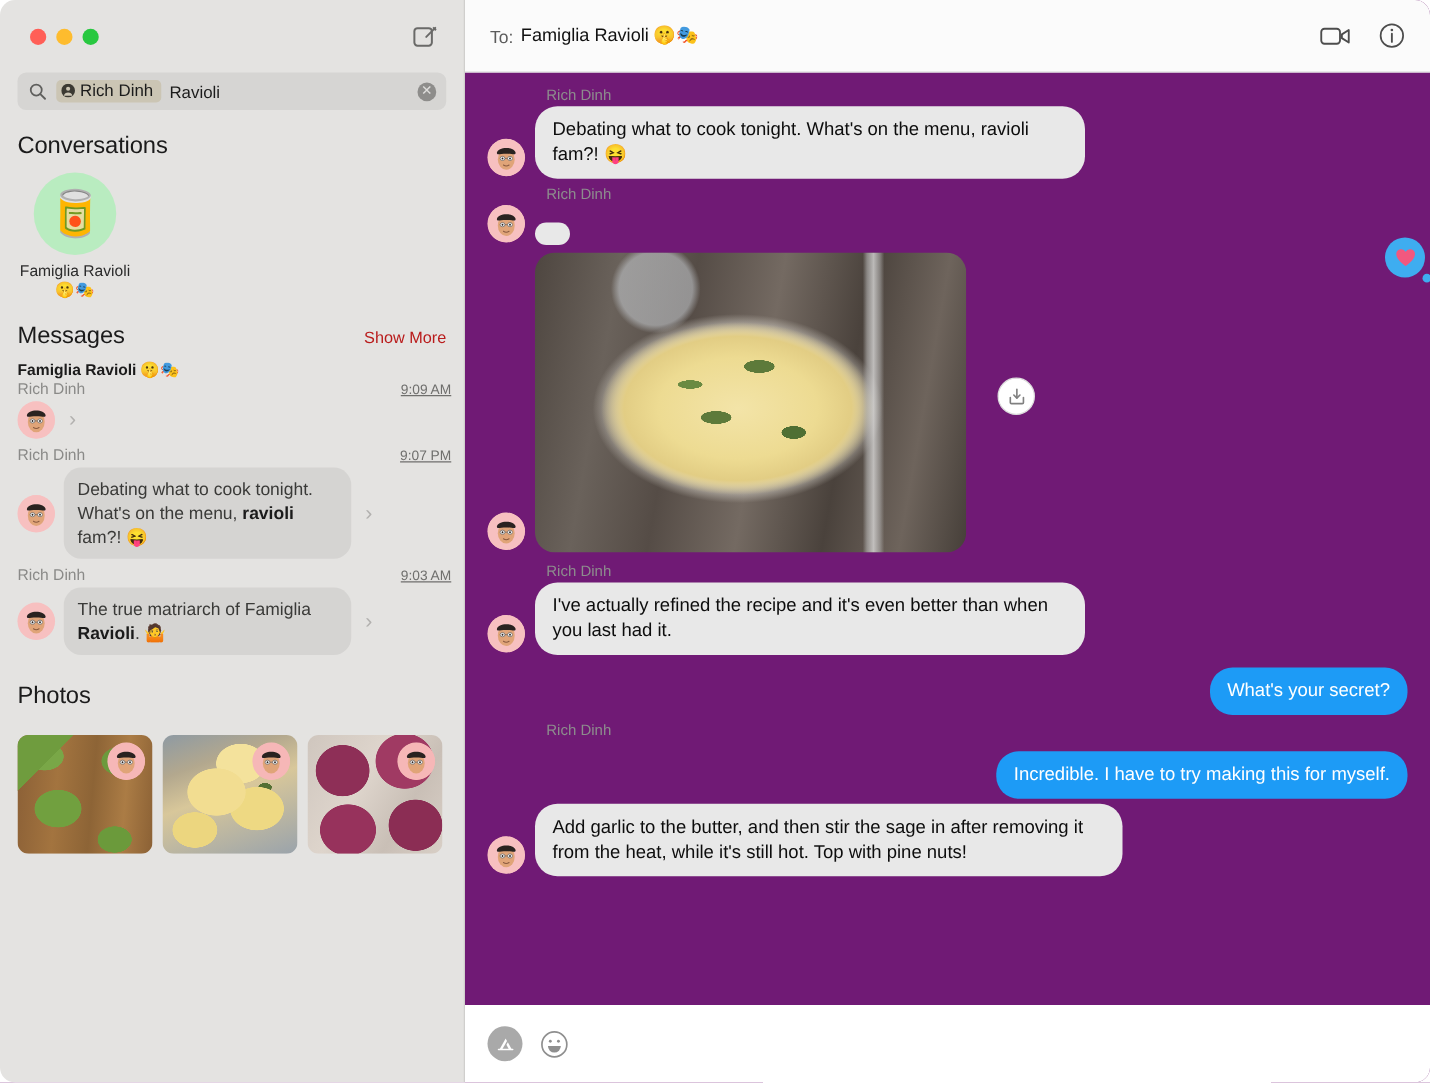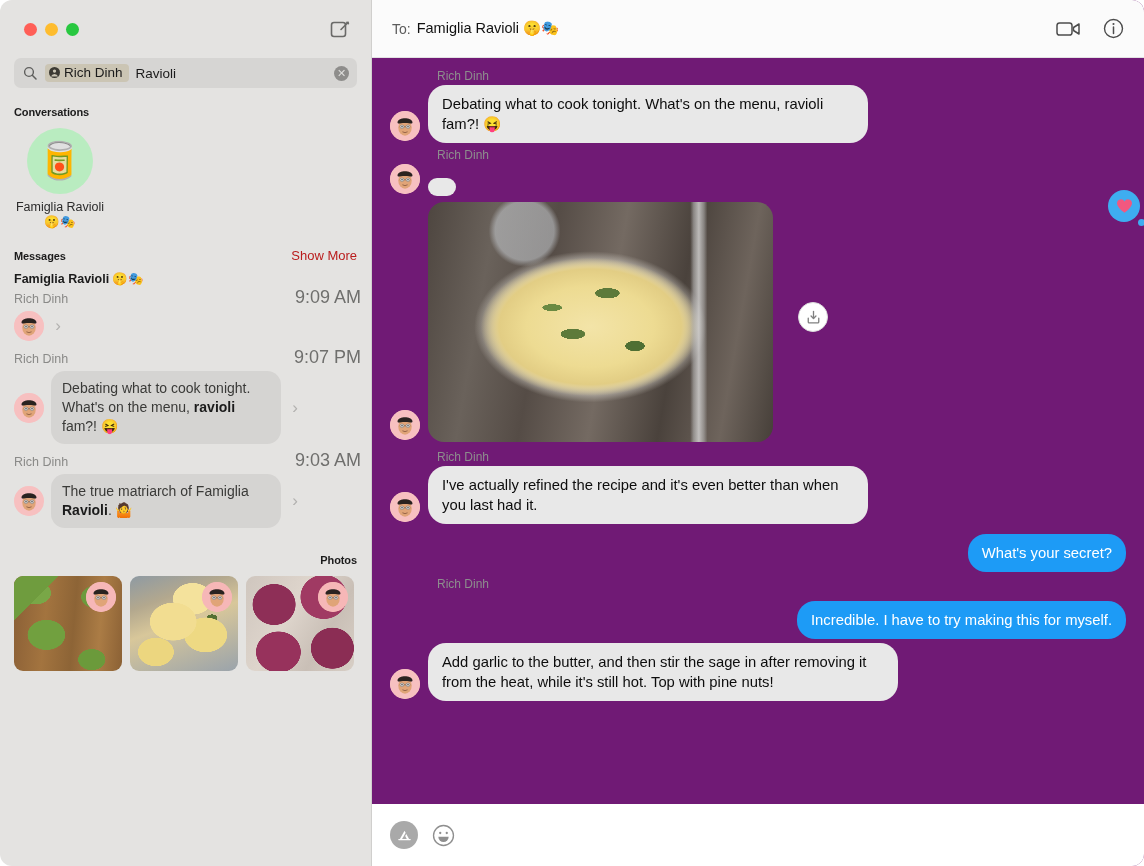--- a/index.html
+++ b/index.html
@@ -70,21 +70,21 @@
     background: #8e8d8b;
     display: flex; align-items: center; justify-content: center;
     color: #dedddb; font-size: 11px; line-height: 1;
     cursor: pointer; flex: 0 0 15px;
   }
 
   .section-head {
     padding: 18px 14px 6px 14px;
     display: flex; align-items: baseline; justify-content: space-between;
   }
-  .section-title { font-size: 11px; font-weight: 700; color: #1b1b1b; letter-spacing: -0.1px; }
+  .section-title { font-size: 19px; font-weight: 400; color: #1b1b1b; letter-spacing: -0.1px; }
   .show-more { font-size: 13px; color: #b91c1c; cursor: pointer; }
 
   .conv-row { padding: 4px 14px 0 14px; display: flex; }
   .conv-item { width: 92px; text-align: center; cursor: pointer; }
   .conv-avatar {
     width: 66px; height: 66px; border-radius: 50%;
     background: #b9ecc0;
     margin: 0 auto 6px auto;
     display: flex; align-items: center; justify-content: center;
     font-size: 36px; line-height: 1;
@@ -92,38 +92,38 @@
   .conv-name {
     font-size: 12.5px; color: #2b2b2b; line-height: 15px;
     word-wrap: break-word;
   }
 
   .msg-list { padding: 0 0 4px 0; }
   .msg-group { padding: 2px 10px 4px 14px; }
   .msg-conv-title { font-size: 12.5px; font-weight: 700; color: #1b1b1b; margin-bottom: 1px; }
   .msg-meta { display: flex; justify-content: space-between; align-items: baseline; }
   .msg-sender { font-size: 12.5px; color: #8a8a88; }
-  .msg-time { font-size: 18px; color: #6f6f6d; }
+  .msg-time { font-size: 11px; color: #6f6f6d; text-decoration: underline; }
   .msg-body { display: flex; align-items: center; gap: 7px; margin-top: 3px; }
   .msg-avatar {
     width: 30px; height: 30px; border-radius: 50%;
     background: #f6c4c4; flex: 0 0 30px;
     display: flex; align-items: center; justify-content: center;
     overflow: hidden;
   }
   .msg-bubble {
     background: #d5d4d2; border-radius: 14px;
     padding: 8px 11px;
     font-size: 14px; line-height: 19px; color: #3a3a38;
     flex: 1 1 auto; max-width: 230px;
   }
   .msg-bubble b { font-weight: 700; color: #1b1b1b; }
   .chev { flex: 0 0 14px; color: #b2b1af; font-size: 17px; text-align: center; }
 
-  .photos-head { padding: 14px 14px 8px 14px; text-align: right; }
+  .photos-head { padding: 14px 14px 20px 14px; }
   .photo-row { display: flex; gap: 8px; padding: 0 14px; }
   .photo-thumb {
     width: 108px; height: 95px; border-radius: 9px;
     position: relative; overflow: hidden;
     cursor: pointer;
   }
   .photo-badge {
     position: absolute; top: 6px; right: 6px;
     width: 30px; height: 30px; border-radius: 50%;
     background: #f6b7b7;

